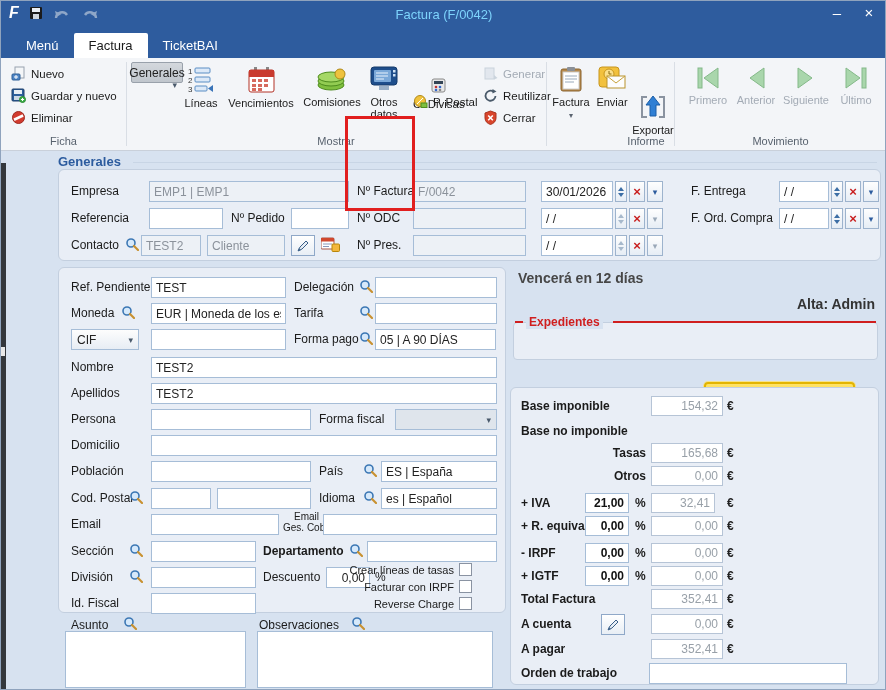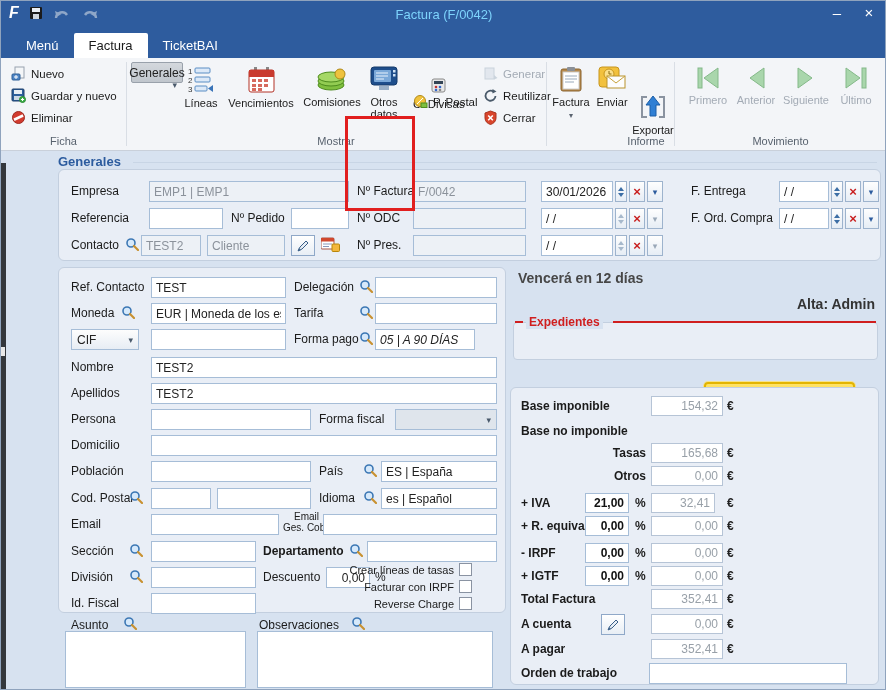--- a/index.html
+++ b/index.html
@@ -381,21 +381,21 @@
           <i class="tu"></i>
           <i class="td"></i>
         </div>
       <div class="mini xb" style="left:570px;top:65px;width:16px;"></div>
       <div class="mini db dis" style="left:588px;top:65px;width:16px;"></div>
     </div>
     <div class="pend">Pendiente</div>
 
     <div class="panel" style="left:57px;top:116px;width:448px;height:346px;">
 
-      <span class="lbl" style="left:12px;top:12px;">Ref. Contacto</span>
+      <span class="lbl" style="left:12px;top:12px;">Ref. Pendiente</span>
       <input class="inp" style="left: 92px; top: 9px; width: 135px;" value="TEST">
       <span class="lbl" style="left:235px;top:12px;">Delegación</span>
       <span class="a" style="left:300px;top:11px;">
           <svg width="14" height="14">
             <circle cx="6" cy="6" r="4" fill="#d6e9fb" stroke="#3c77b4" stroke-width="1.6"></circle>
             <line x1="9" y1="9" x2="13" y2="13" stroke="#c89130" stroke-width="2.2" stroke-linecap="round"></line>
           </svg>
         </span>
       <input class="inp" style="left: 316px; top: 9px; width: 122px;" value="">
 
@@ -420,21 +420,21 @@
           <span>CIF</span>
         </div>
       <input class="inp" style="left: 92px; top: 61px; width: 135px;" value="">
       <span class="lbl" style="left:235px;top:64px;">Forma pago</span>
       <span class="a" style="left:300px;top:63px;">
           <svg width="14" height="14">
             <circle cx="6" cy="6" r="4" fill="#d6e9fb" stroke="#3c77b4" stroke-width="1.6"></circle>
             <line x1="9" y1="9" x2="13" y2="13" stroke="#c89130" stroke-width="2.2" stroke-linecap="round"></line>
           </svg>
         </span>
-      <input class="inp" style="left: 316px; top: 61px; width: 100px; font-style: italic;" value="05 | A 90 DÍAS">
+      <input class="inp" style="left: 316px; top: 61px; width: 121px;" value="05 | A 90 DÍAS">
 
       <span class="lbl" style="left:12px;top:92px;">Nombre</span>
       <input class="inp" style="left: 92px; top: 89px; width: 346px;" value="TEST2">
       <span class="lbl" style="left:12px;top:118px;">Apellidos</span>
       <input class="inp" style="left: 92px; top: 115px; width: 346px;" value="TEST2">
 
       <span class="lbl" style="left:12px;top:144px;">Persona</span>
       <input class="inp" style="left: 92px; top: 141px; width: 160px;" value="">
       <span class="lbl" style="left:260px;top:144px;">Forma fiscal</span>
       <div class="sel gray" style="left:336px;top:141px;width:102px;">

